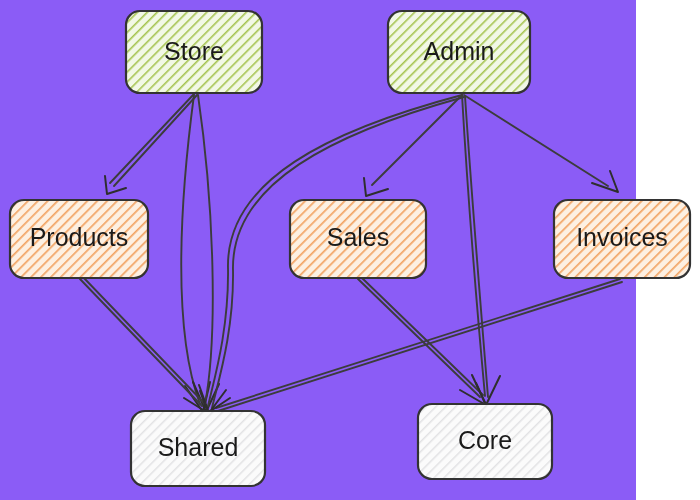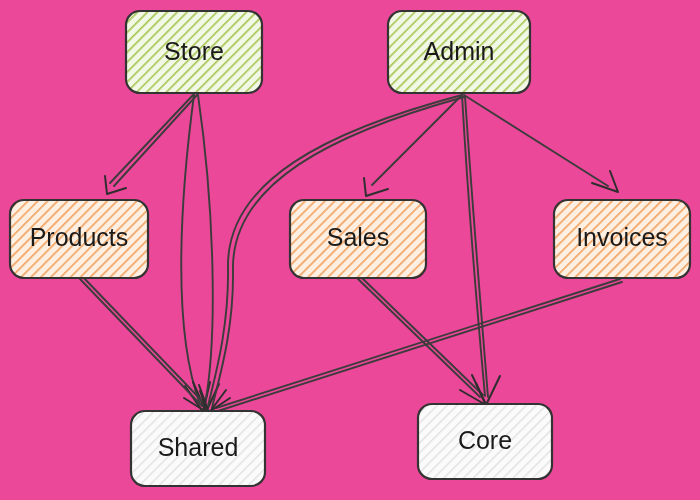--- a/index.html
+++ b/index.html
@@ -8,23 +8,23 @@
     background: #ffffff;
   }
   body {
     width: 700px;
     height: 500px;
     overflow: hidden;
     font-family: "Liberation Sans", sans-serif;
   }
   #diagram-root {
     position: relative;
-    width: 700px;
+    width: 636px;
     height: 500px;
-    background: #ec4899;
+    background: #8b5cf6;
     text-align: center;
   }
   svg.canvas {
     position: absolute;
     top: 0;
     left: 0;
     width: 700px;
     height: 500px;
   }
   .node-label {

